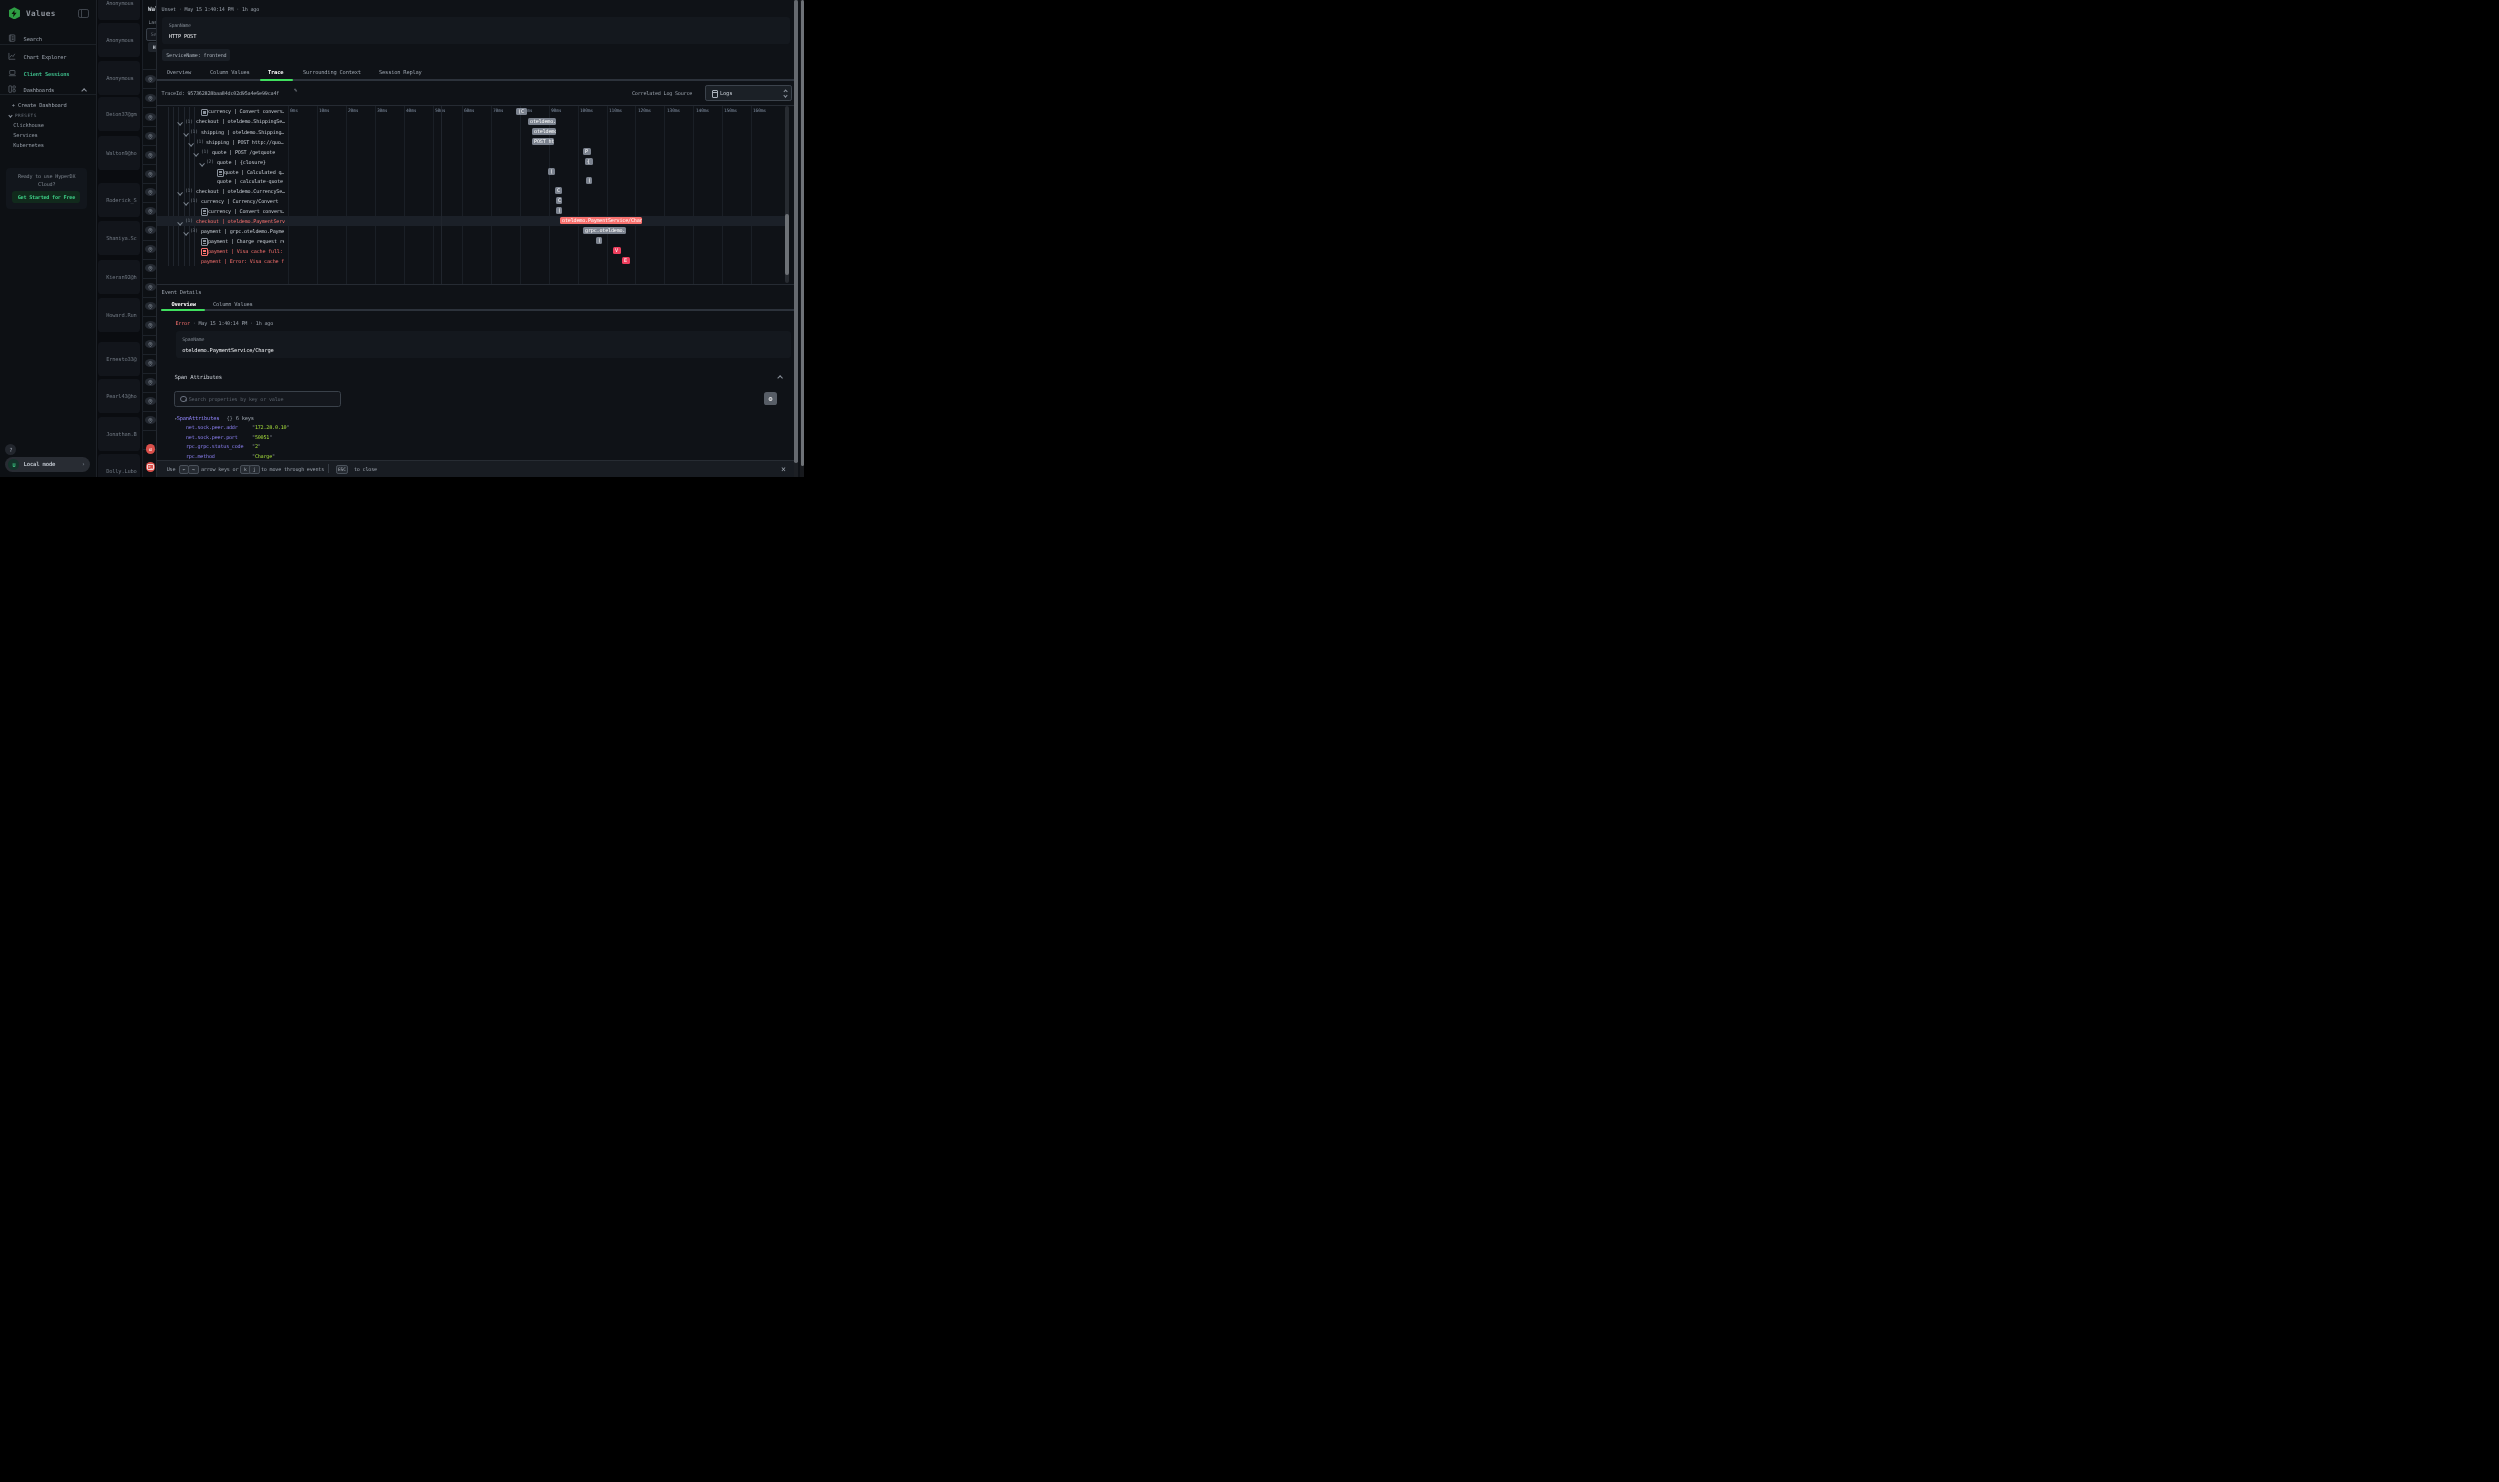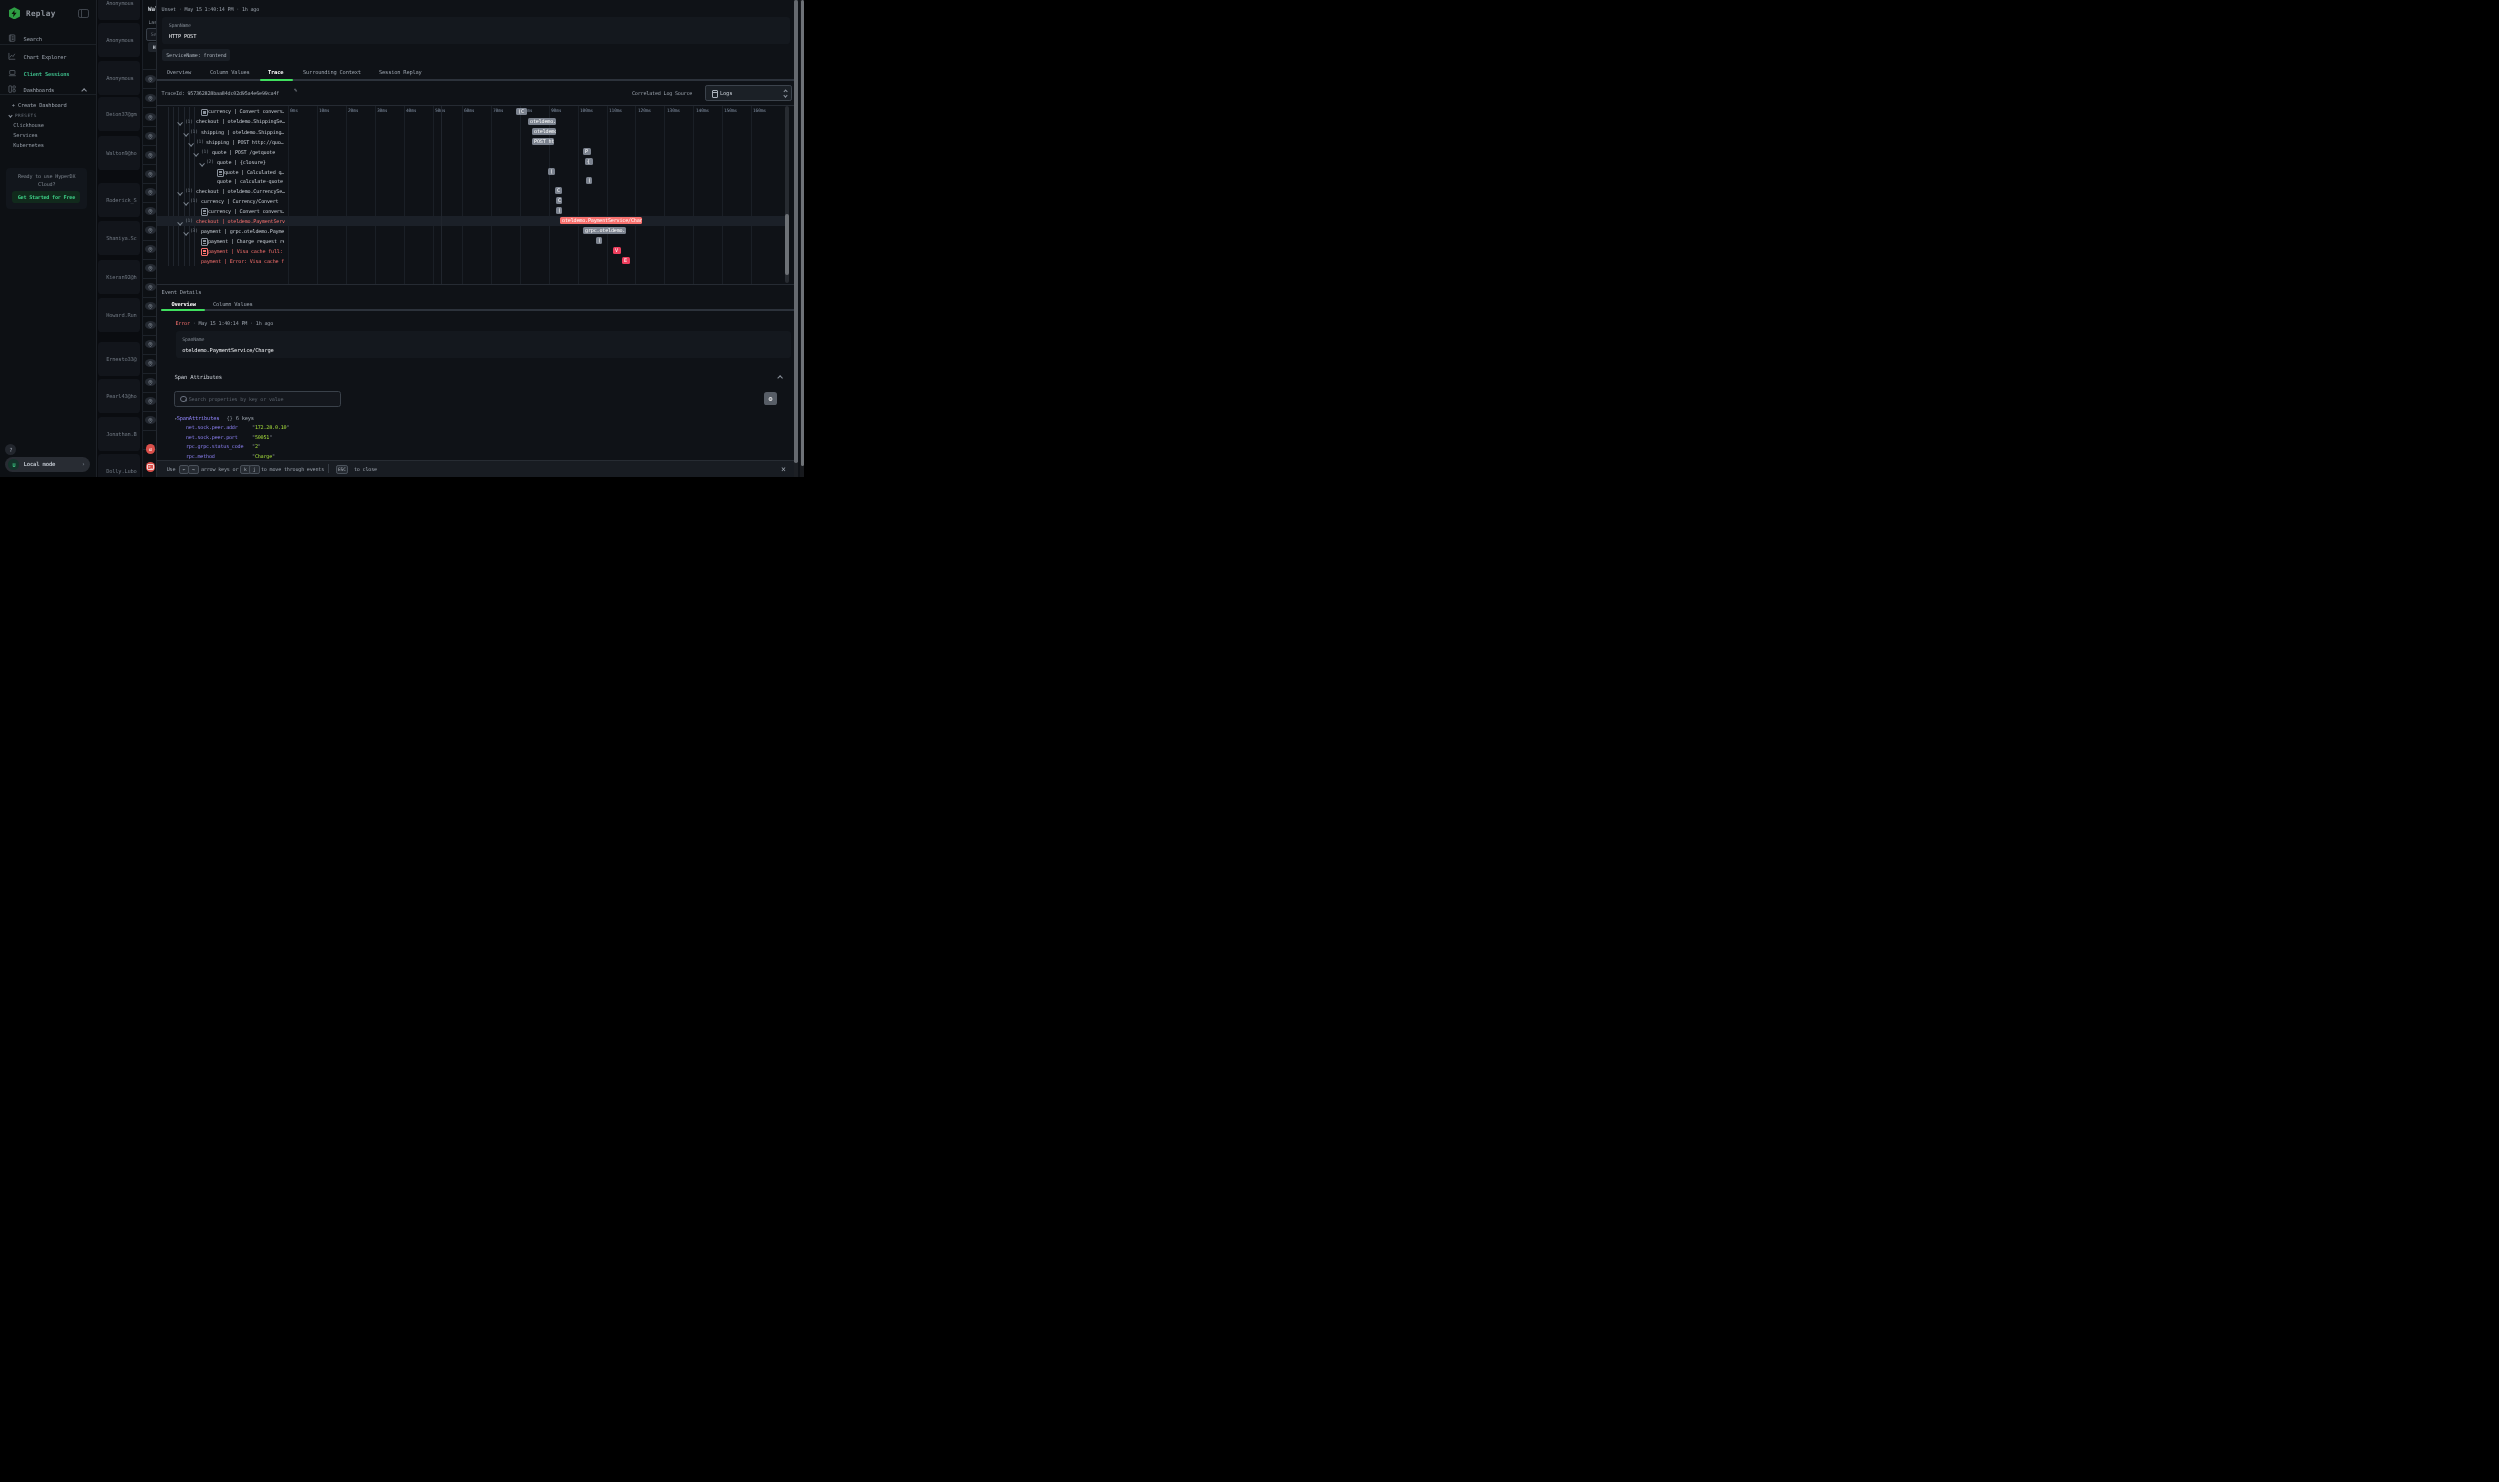--- a/index.html
+++ b/index.html
@@ -133,21 +133,21 @@
 <body>
 
 <div class="screen">
 
   <div class="sidebar">
     <div class="logo-badge">
       <svg width="6.2" height="7.2" viewBox="0 0 12 14">
         <path d="M7 0 L1 8 H5 L4 14 L11 5.5 H6.5 Z" fill="#0c1208"></path>
       </svg>
     </div>
-    <div class="logo-title">Replay</div>
+    <div class="logo-title">Values</div>
     <div class="collapse-icon"></div>
 
     <div id="nav-items">
         <div class="nav-item" style="top: 32px;">
           <span class="nicon"><svg width="8.2" height="8.2" viewBox="0 0 18 18" fill="none" stroke="#767e88" stroke-width="1.3">
               <rect x="3" y="2" width="12" height="14" rx="1.5"></rect>
               <line x1="6" y1="2" x2="6" y2="16"></line>
               <line x1="8.5" y1="6" x2="12.5" y2="6"></line>
               <line x1="8.5" y1="9" x2="12.5" y2="9"></line>
               <line x1="8.5" y1="12" x2="12.5" y2="12"></line>

